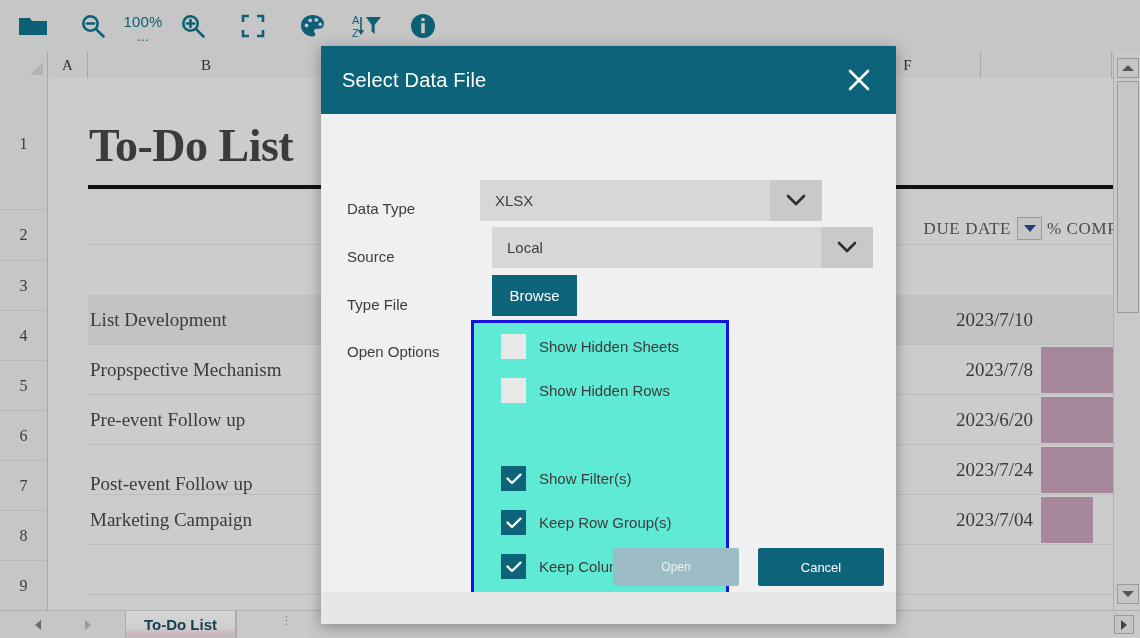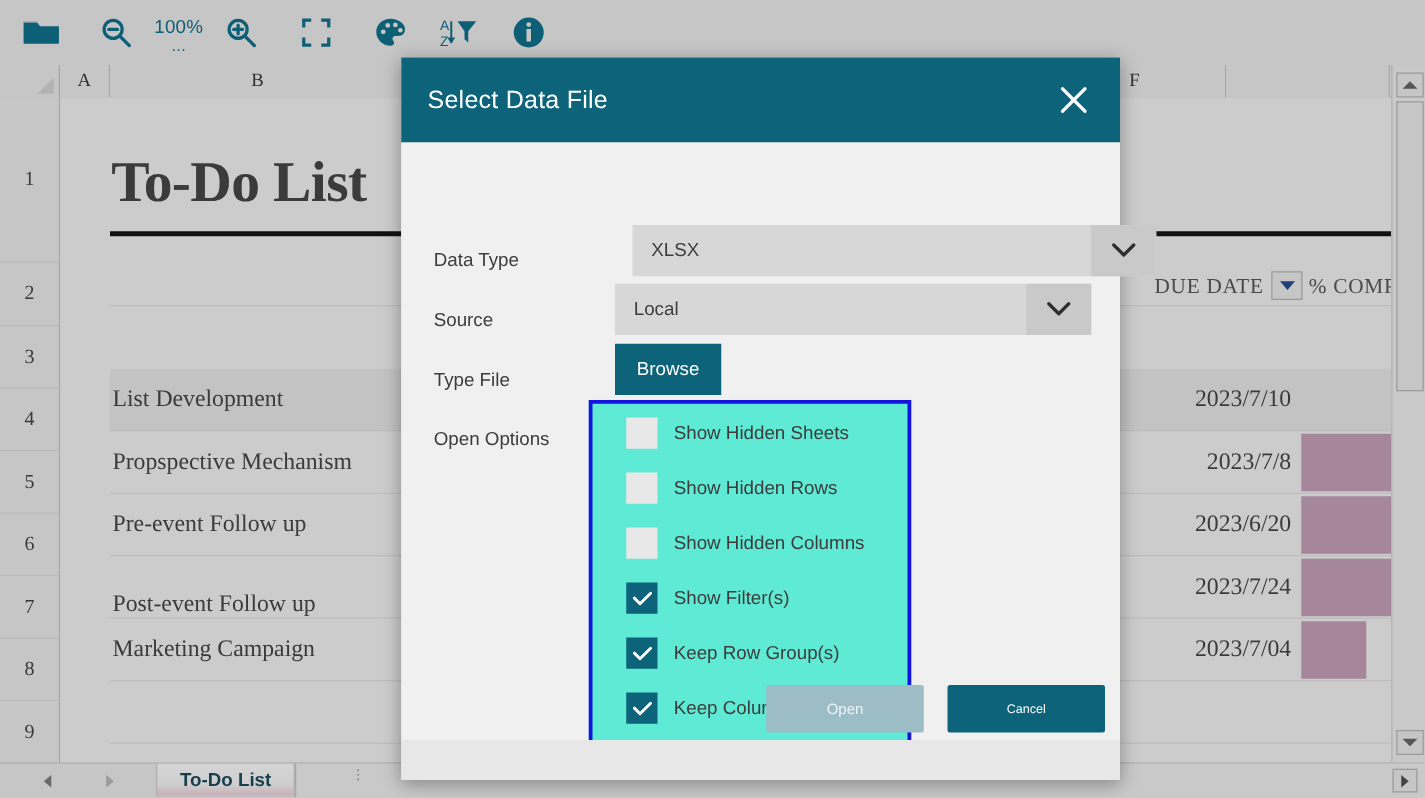--- a/index.html
+++ b/index.html
@@ -197,21 +197,21 @@
     height:32px;background:#e7e7e7;position:relative;
   }
   .btn-open{
     position:absolute;left:292px;top:-44px;width:126px;height:38px;
     background:#9cbcc6;color:#eef4f6;display:flex;align-items:center;justify-content:center;
     font-size:12px;border-radius:2px;
   }
   .btn-cancel{
     position:absolute;left:437px;top:-44px;width:126px;height:38px;
     background:#0d6379;color:#fff;display:flex;align-items:center;justify-content:center;
-    font-size:10px;border-radius:2px;
+    font-size:13px;border-radius:2px;
   }
 </style>
 </head>
 <body>
 
 <div id="app">
 
   <div class="toolbar">
     <div class="tb-btn" style="margin-left:10px">
       <svg width="30" height="24" viewBox="0 0 30 24" fill="currentColor">
@@ -374,21 +374,21 @@
             <line x1="22" y1="4" x2="4" y2="22"></line>
         </svg>
       </div>
     </div>
 
     <div class="dlg-body">
 
       <div class="row-field" style="left:26px; top:86px;">
         <span class="fld-label">Data Type</span>
       </div>
-      <div class="select" style="position:absolute; left:185px; top:66px; width:419px;">
+      <div class="select" style="position:absolute; left:159px; top:66px; width:342px;">
         <span class="val">XLSX</span>
         <span class="caret">
           <svg width="20" height="13" viewBox="0 0 20 13" fill="none" stroke="#2e2e2e" stroke-width="2.6" stroke-linecap="round" stroke-linejoin="round">
               <polyline points="2,2 10,10 18,2"></polyline>
             </svg>
         </span>
       </div>
 
       <div class="row-field" style="left:26px; top:134px;">
         <span class="fld-label">Source</span>
@@ -416,24 +416,20 @@
         <div class="opt" style="top:11px;">
           <span class="cbox"></span>
           <span class="opt-label">Show Hidden Sheets</span>
         </div>
 
         <div class="opt" style="top:55px;">
           <span class="cbox"></span>
           <span class="opt-label">Show Hidden Rows</span>
         </div>
 
-        <div class="opt" style="top:99px;">
-          <span class="cbox"></span>
-          <span class="opt-label">Show Hidden Columns</span>
-        </div>
 
         <div class="opt" style="top:143px;">
           <span class="cbox on">
             <svg width="16" height="12" viewBox="0 0 16 12" fill="none" stroke="#fff" stroke-width="2.3" stroke-linecap="round" stroke-linejoin="round">
                 <polyline points="1.5,5.5 6,10 14.5,1.6"></polyline>
               </svg>
           </span>
           <span class="opt-label">Show Filter(s)</span>
         </div>
 

